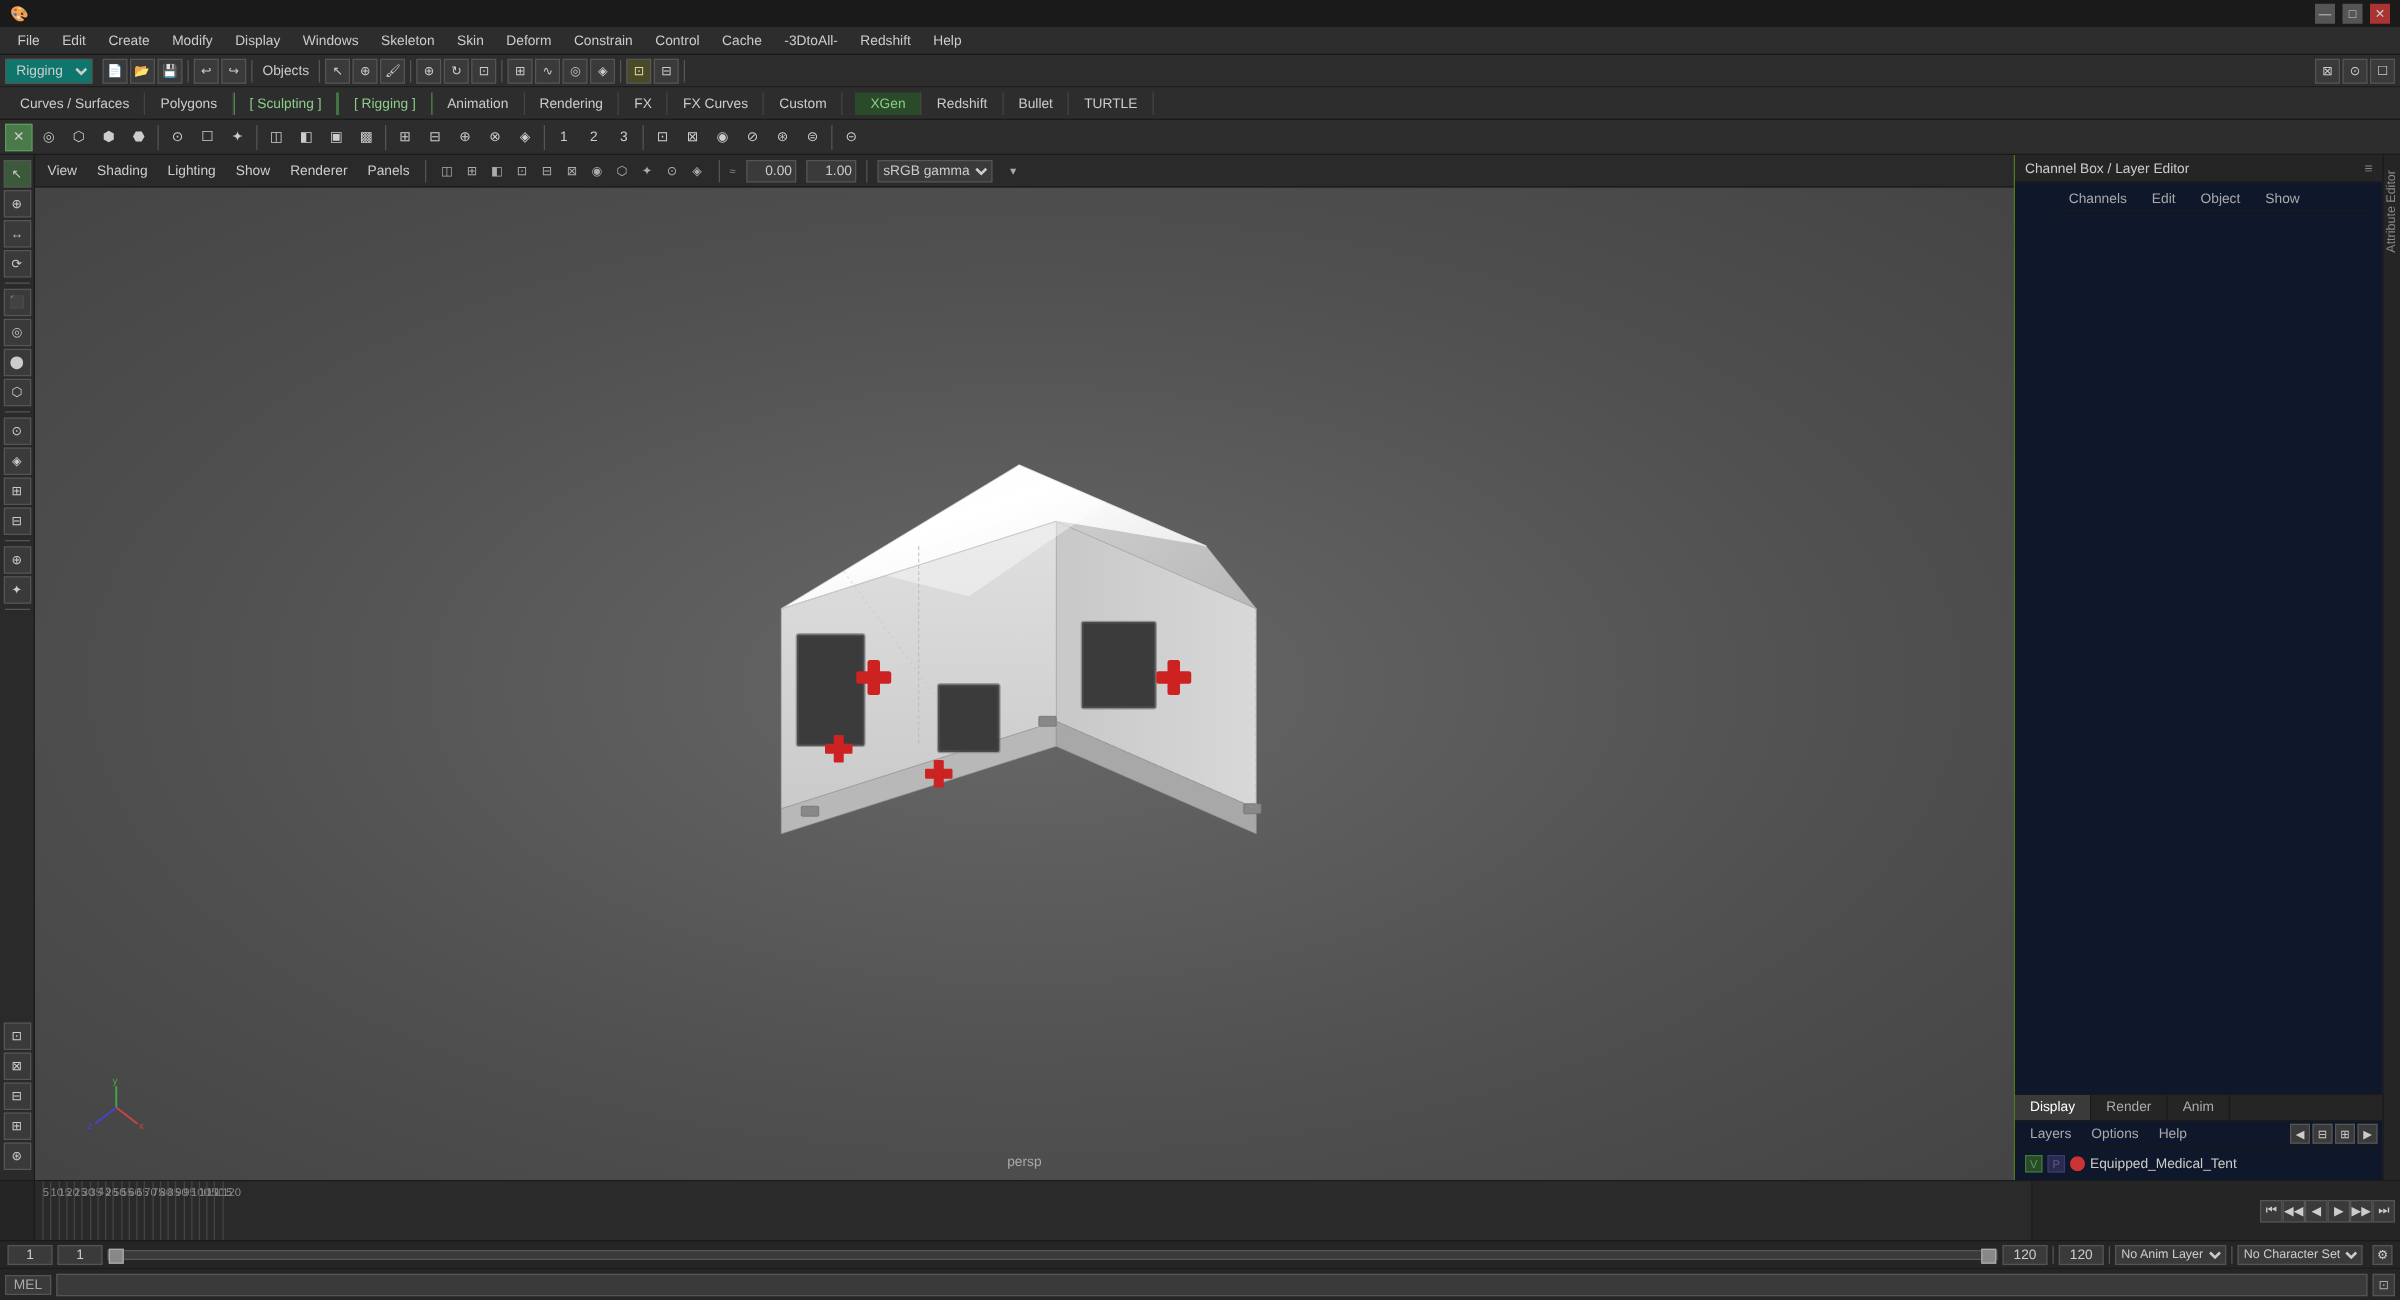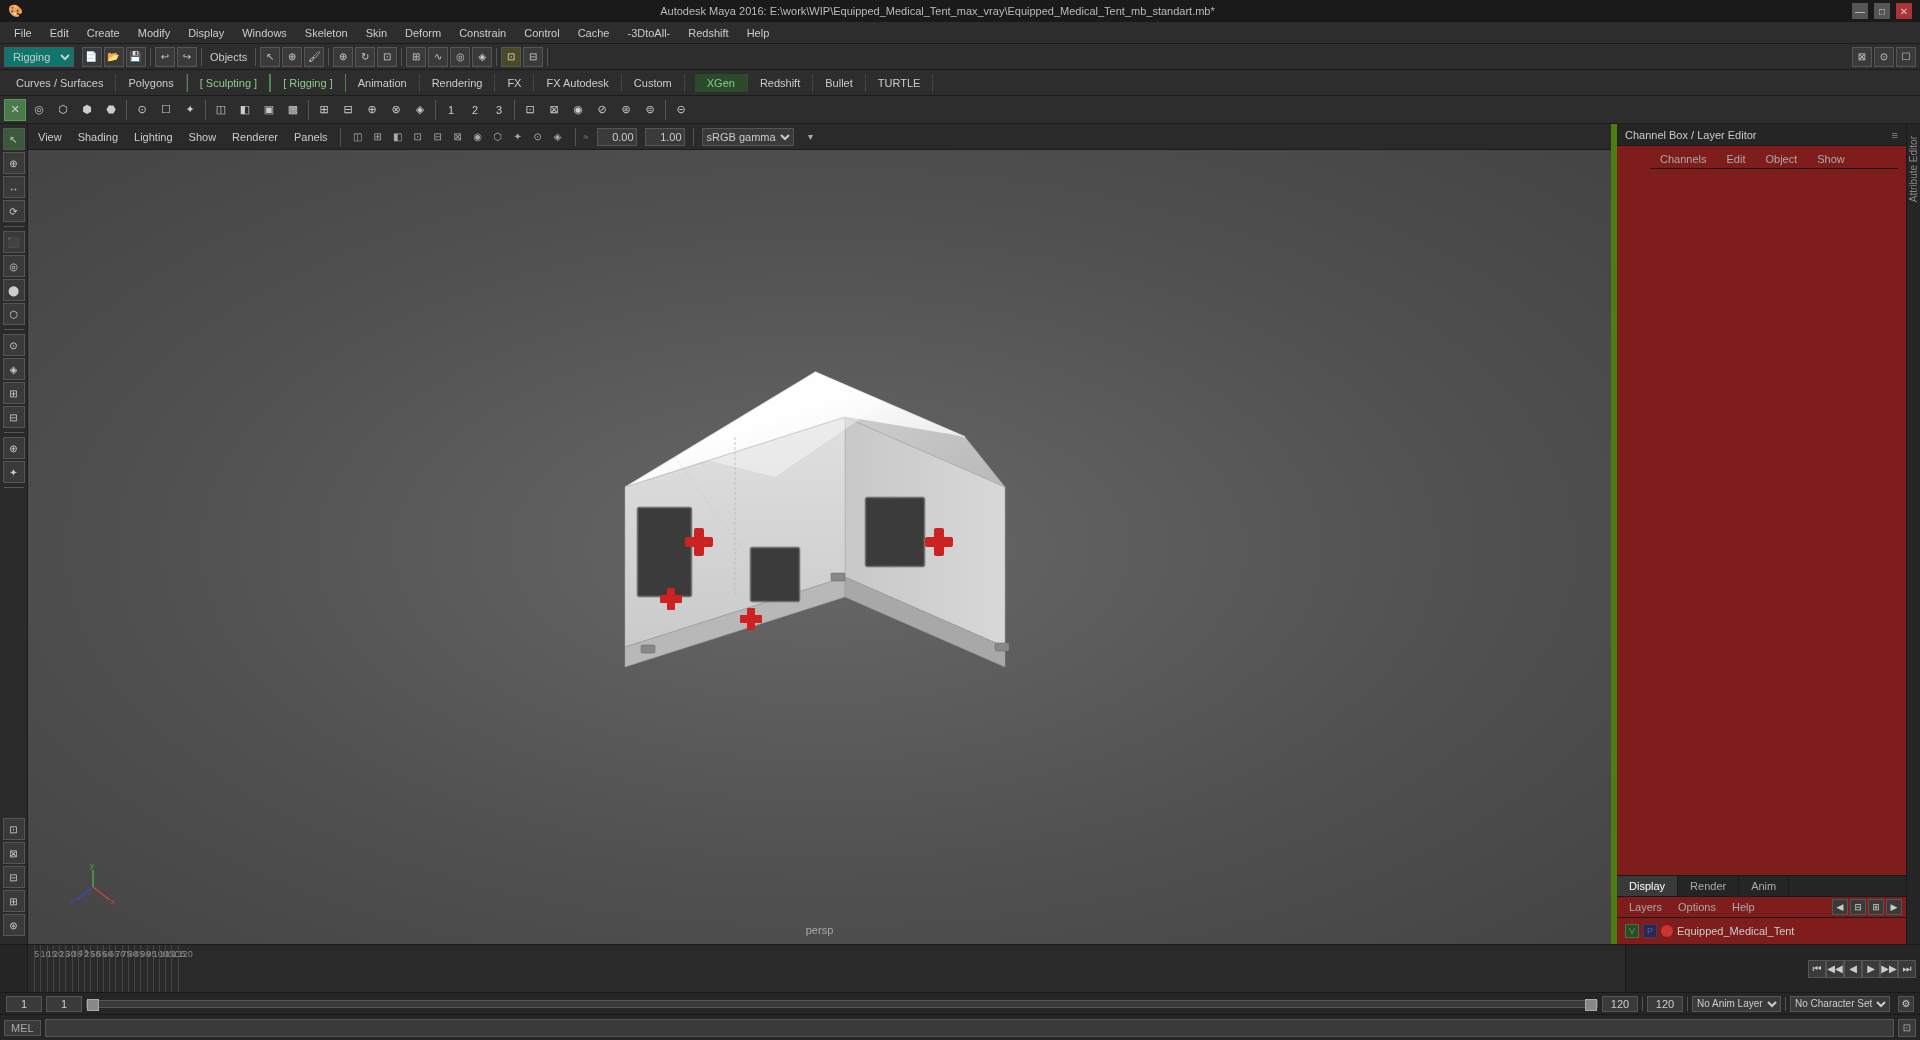--- a/index.html
+++ b/index.html
@@ -99,21 +99,21 @@
     }
 
     
     #axis-indicator {
       position: absolute; bottom: 30px; left: 40px;
       color: #ccc; font-size: 10px;
     }
 
     
     #right-panel {
-      width: 295px; background: #7f1d1d; border-left: 6px solid #4d7c0f;
+      width: 295px; background: #0f172a; border-left: 1px solid #4d7c0f;
       display: flex; flex-direction: column;
     }
     #right-panel-header {
       height: 22px; background: #252525; display: flex; align-items: center;
       justify-content: space-between; padding: 0 8px; border-bottom: 1px solid #1a1a1a;
       font-size: 11px; color: #ccc;
     }
     #right-panel-header .close-btn { cursor: pointer; color: #888; }
     #channel-editor { padding: 4px 8px; font-size: 11px; color: #bbb; margin-left: 25px; }
     #channel-tabs { display: flex; gap: 0; border-bottom: 1px solid #1a1a1a; }
@@ -213,21 +213,20 @@
     
     .rigging-select { background: #0f766e; border: 1px solid #555; color: #ccc; height: 20px; font-size: 11px; padding: 0 4px; min-width: 70px; }
   </style>
 </head>
 <body>
 
 <div id="full-layout">
 
   <div id="titlebar">
     <span style="color:#4a8aaa; font-size:12px;">🎨</span>
-    <span class="title">Autodesk Maya 2016: E:\work\WIP\Equipped_Medical_Tent_max_vray\Equipped_Medical_Tent_mb_standart.mb*</span>
     <div class="win-controls">
       <button class="win-btn">—</button>
       <button class="win-btn">□</button>
       <button class="win-btn" style="background:#aa3333;">✕</button>
     </div>
   </div>
 
   <div id="menubar">
     <span class="menu-item">File</span>
     <span class="menu-item">Edit</span>
@@ -286,21 +285,21 @@
   </div>
 
   <div id="mode-tabs">
     <span class="mode-tab">Curves / Surfaces</span>
     <span class="mode-tab">Polygons</span>
     <span class="mode-tab" style="border-left:1px solid #4a8a4a; border-right:1px solid #4a8a4a; color:#8bcc8b;">[  Sculpting  ]</span>
     <span class="mode-tab" style="border-left:1px solid #4a8a4a; border-right:1px solid #4a8a4a; color:#8bcc8b;">[  Rigging  ]</span>
     <span class="mode-tab">Animation</span>
     <span class="mode-tab">Rendering</span>
     <span class="mode-tab">FX</span>
-    <span class="mode-tab">FX Autodesk</span>
+    <span class="mode-tab">FX Curves</span>
     <span class="mode-tab">Custom</span>
     <span class="mode-tab xgen">XGen</span>
     <span class="mode-tab">Redshift</span>
     <span class="mode-tab">Bullet</span>
     <span class="mode-tab">TURTLE</span>
   </div>
 
   <div id="secondary-toolbar">
     <button class="stb-btn active">✕</button>
     <button class="stb-btn">◎</button>

